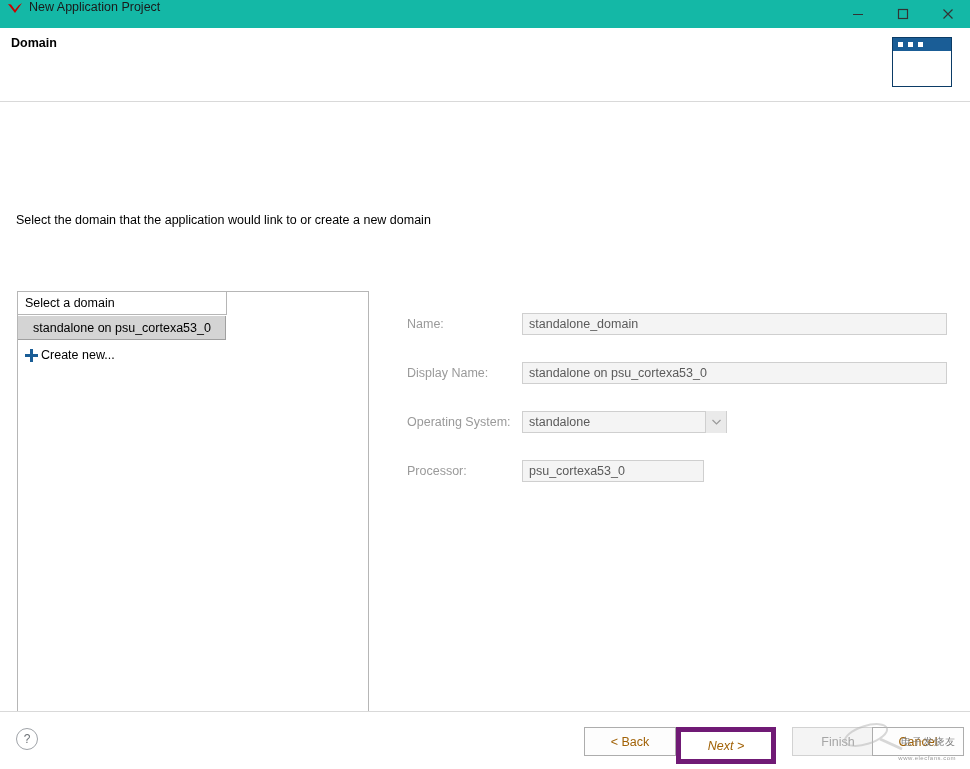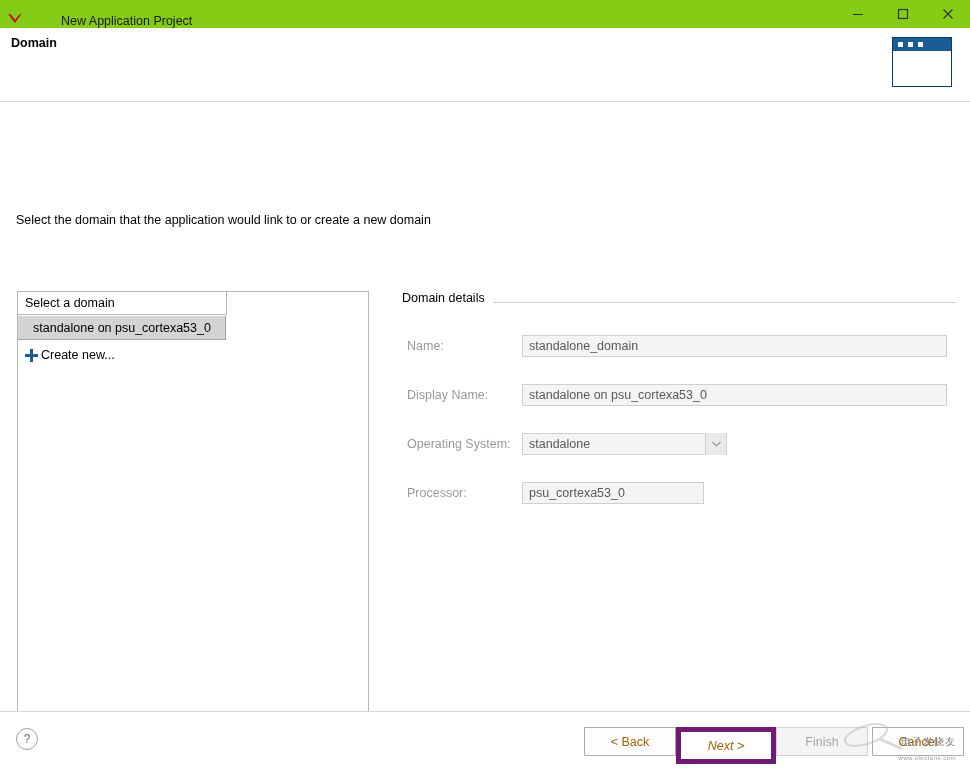--- a/index.html
+++ b/index.html
@@ -21,25 +21,24 @@
     height: 769px;
     position: relative;
     background: #ffffff;
     display: flex;
     flex-direction: column;
   }
   
   .titlebar {
     height: 28px;
     display: flex;
-    align-items: flex-end;
-    background: #84cc16;
+    align-items: flex-start;
+    background: #14b8a6;
     position: relative;
     flex: 0 0 auto;
-    gap: 32px;
   }
   .title-icon {
     width: 18px;
     height: 18px;
     margin-left: 6px;
     margin-right: 5px;
     position: relative;
     flex: 0 0 auto;
   }
   .title-text {
@@ -300,21 +299,21 @@
     background: #ffffff;
     font-style: italic;
   }
   .btn.disabled {
     color: #a6a6a6;
     background: #f4f4f4;
     border-color: #d2d2d2;
   }
   .btn-back { left: 584px; top: 15px; }
   .btn-next { left: 676px; top: 15px; }
-  .btn-finish { left: 776px; top: 15px; }
+  .btn-finish { left: 792px; top: 15px; }
   .btn-cancel { left: 872px; top: 15px; }
   
   .watermark {
     position: absolute;
     right: 12px;
     bottom: 8px;
     width: 130px;
     height: 46px;
     pointer-events: none;
     opacity: 0.55;
@@ -384,24 +383,20 @@
     <div class="domain-list">
       <div class="domain-list-header">Select a domain</div>
       <div class="domain-item">standalone on psu_cortexa53_0</div>
       <div class="create-new">
         <span class="plus-icon"></span>
         <span>Create new...</span>
       </div>
     </div>
 
     <div class="details">
-      <div class="details-title-wrap">
-        <div class="details-sep"></div>
-        <span class="details-title">Domain details</span>
-      </div>
 
       <div class="field-row">
         <div class="field-label">Name:</div>
         <div class="field-input w-name">standalone_domain</div>
       </div>
 
       <div class="field-row">
         <div class="field-label">Display Name:</div>
         <div class="field-input w-display">standalone on psu_cortexa53_0</div>
       </div>

